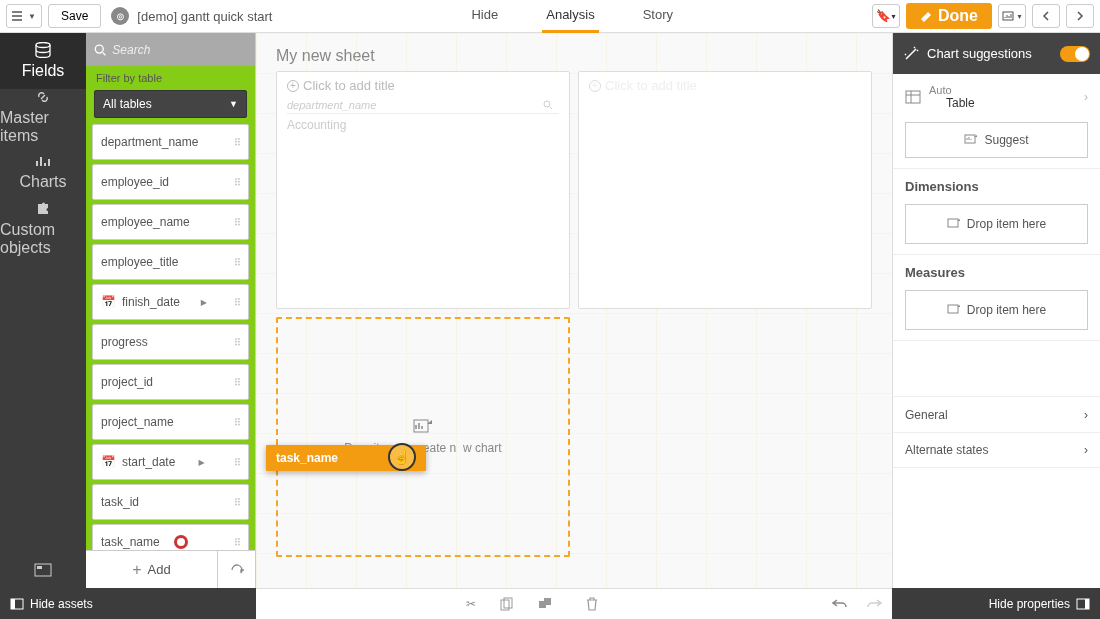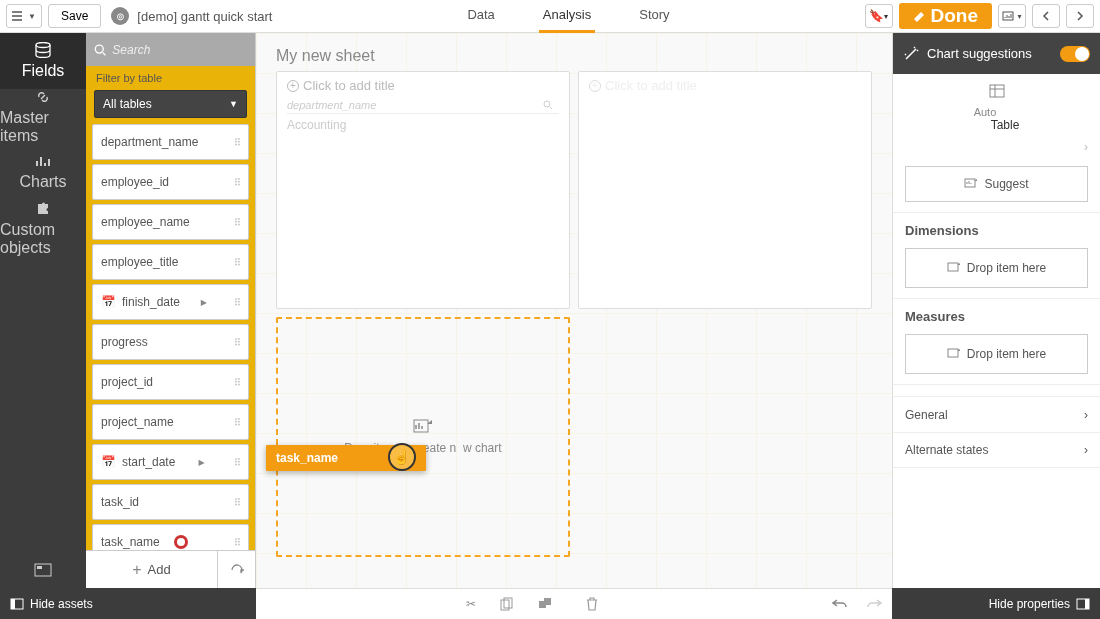--- a/index.html
+++ b/index.html
@@ -9,33 +9,33 @@
 .top-toolbar { height: 33px; background: #fff; border-bottom: 1px solid #ddd; display: flex; align-items: center; padding: 0 6px; }
 .menu-btn { width: 36px; height: 24px; border: 1px solid #ccc; border-radius: 3px; display: flex; align-items: center; justify-content: center; cursor: pointer; margin-right: 6px; }
 .save-btn { height: 24px; padding: 0 12px; border: 1px solid #ccc; border-radius: 3px; background: #fff; cursor: pointer; font-size: 12px; margin-right: 10px; }
 .app-title { display: flex; align-items: center; color: #555; font-size: 13px; }
 .app-circle { width: 18px; height: 18px; border-radius: 50%; background: #888; margin-right: 8px; display: flex; align-items: center; justify-content: center; color: #fff; font-size: 10px; }
 .top-tabs { flex: 1; display: flex; justify-content: center; gap: 40px; }
 .top-tab { padding: 8px 4px; cursor: pointer; color: #555; font-size: 13px; border-bottom: 3px solid transparent; }
 .top-tab.active { border-bottom-color: #f39c12; color: #333; font-weight: 500;}
 .top-right { display: flex; align-items: center; gap: 6px; }
 .icon-btn { width: 28px; height: 24px; border: 1px solid #ccc; border-radius: 3px; display: flex; align-items: center; justify-content: center; cursor: pointer; background: #fff; }
-.done-btn { height: 26px; padding: 0 14px; background: #f39c12; color: #fff; border: none; border-radius: 3px; display: flex; align-items: center; gap: 6px; cursor: pointer; font-weight: bold; font-size: 19px;}
+.done-btn { height: 26px; padding: 0 14px; background: #f39c12; color: #fff; border: none; border-radius: 3px; display: flex; align-items: center; gap: 6px; cursor: pointer; font-weight: bold; font-size: 16px;}
 
 
 .main-area { display: flex; height: 555px; }
 
 
 .dark-sidebar { width: 86px; background: #3c3c3c; display: flex; flex-direction: column; }
 .dark-tab { height: 56px; display: flex; flex-direction: column; align-items: center; justify-content: center; color: #ccc; font-size: 16px; cursor: pointer; gap: 4px; }
 .dark-tab.active { background: #2c2c2c; color: #fff; }
 .dark-bottom { margin-top: auto; height: 36px; display: flex; align-items: center; justify-content: center; color: #ccc; }
 
 
-.fields-panel { width: 170px; background: #eab308; border-right: 1px solid #ccc; display: flex; flex-direction: column; }
+.fields-panel { width: 170px; background: #84cc16; border-right: 1px solid #ccc; display: flex; flex-direction: column; }
 .search-row { height: 33px; background: #aaa; display: flex; align-items: center; padding: 0 8px; color: #fff; }
 .search-row input { background: transparent; border: none; outline: none; color: #fff; font-style: italic; margin-left: 6px; width: 100%; font-size: 12px;}
 .search-row input::placeholder { color: #eee; }
 .filter-label { padding: 6px 10px; font-size: 11px; color: #555; }
 .table-select { margin: 0 8px 6px 8px; height: 28px; background: #444; color: #fff; border: 1px solid #333; border-radius: 2px; display: flex; align-items: center; justify-content: space-between; padding: 0 8px; font-size: 12px; cursor: pointer;}
 .field-list { flex: 1; overflow-y: auto; padding: 0 6px; }
 .field-item { height: 36px; background: #fff; border: 1px solid #ccc; border-radius: 2px; margin-bottom: 4px; display: flex; align-items: center; padding: 0 8px; font-size: 12px; color: #555; cursor: grab; position: relative;}
 .field-item .grip { margin-left: auto; color: #bbb; font-size: 10px; letter-spacing: -1px;}
 .field-item .cal { margin-right: 6px; color: #888; }
 .field-item .arrow { margin-left: auto; margin-right: 6px; color: #888; font-size: 8px;}
@@ -59,21 +59,21 @@
 .drag-chip { position: absolute; left: -12px; top: 126px; background: #f39c12; color: #fff; padding: 6px 20px 6px 10px; font-size: 12px; font-weight: bold; display: flex; align-items: center; border-radius: 1px; box-shadow: 0 2px 6px rgba(0,0,0,0.3); width: 160px;}
 .drag-chip .grip { margin-left: auto; opacity: 0.7; font-size: 10px;}
 .cursor-hand { position: absolute; left: 110px; top: 124px; width: 28px; height: 28px; border: 2px solid #333; border-radius: 50%; background: rgba(255,220,120,0.5); display:flex; align-items:center; justify-content:center; font-size:14px; pointer-events:none;}
 
 
 .right-panel { width: 208px; background: #fff; border-left: 1px solid #ddd; display: flex; flex-direction: column; }
 .cs-header { height: 41px; background: #444; color: #fff; display: flex; align-items: center; padding: 0 10px; font-size: 13px; gap: 8px;}
 .toggle { margin-left: auto; width: 30px; height: 16px; background: #f39c12; border-radius: 8px; position: relative; }
 .toggle::after { content: ''; position: absolute; right: 1px; top: 1px; width: 14px; height: 14px; background: #fff; border-radius: 50%;}
 .rp-section { padding: 10px 12px; border-bottom: 1px solid #eee; }
-.auto-row { display: flex; align-items: center; gap: 8px; flex-direction: column;}
+.auto-row { display: flex; align-items: center; gap: 8px;}
 .auto-row .arrow { margin-left: auto; color: #bbb; }
 .auto-label { color: #888; font-size: 11px; }
 .auto-sub { font-size: 12px; margin-left: 17px; }
 .suggest-btn { margin-top: 12px; height: 36px; border: 1px solid #ccc; display: flex; align-items: center; justify-content: center; gap: 6px; cursor: pointer; font-size: 12px; color: #555;}
 .rp-h { font-size: 13px; color: #555; margin-bottom: 10px; font-weight: bold;}
 .drop-box { height: 40px; border: 1px solid #ccc; display: flex; align-items: center; justify-content: center; gap: 6px; color: #555; font-size: 12px;}
 .rp-row { height: 36px; border-top: 1px solid #eee; display: flex; align-items: center; padding: 0 12px; font-size: 12px; color: #555; cursor: pointer;}
 .rp-row .chev { margin-left: auto; }
 .rp-spacer { flex: 1; }
 
@@ -96,21 +96,21 @@
         <path d="M0 1h10M0 5h10M0 9h10" stroke="#555" stroke-width="1.5"></path>
       </svg>
     <span style="font-size:8px;margin-left:2px;color:#555">▼</span>
   </div>
   <button class="save-btn">Save</button>
   <div class="app-title">
     <span class="app-circle">⊚</span>
     <span>[demo] gantt quick start</span>
   </div>
   <div class="top-tabs">
-    <div class="top-tab">Data</div>
+    <div class="top-tab">Hide</div>
     <div class="top-tab active">Analysis</div>
     <div class="top-tab">Story</div>
   </div>
   <div class="top-right">
     <div class="icon-btn">🔖<span style="font-size:8px">▾</span></div>
     <button class="done-btn">
       <svg width="12" height="12" viewBox="0 0 12 12">
           <path d="M1 9l7-7 3 3-7 7-3-3z" fill="#fff"></path>
         </svg>
       <span>Done</span>

